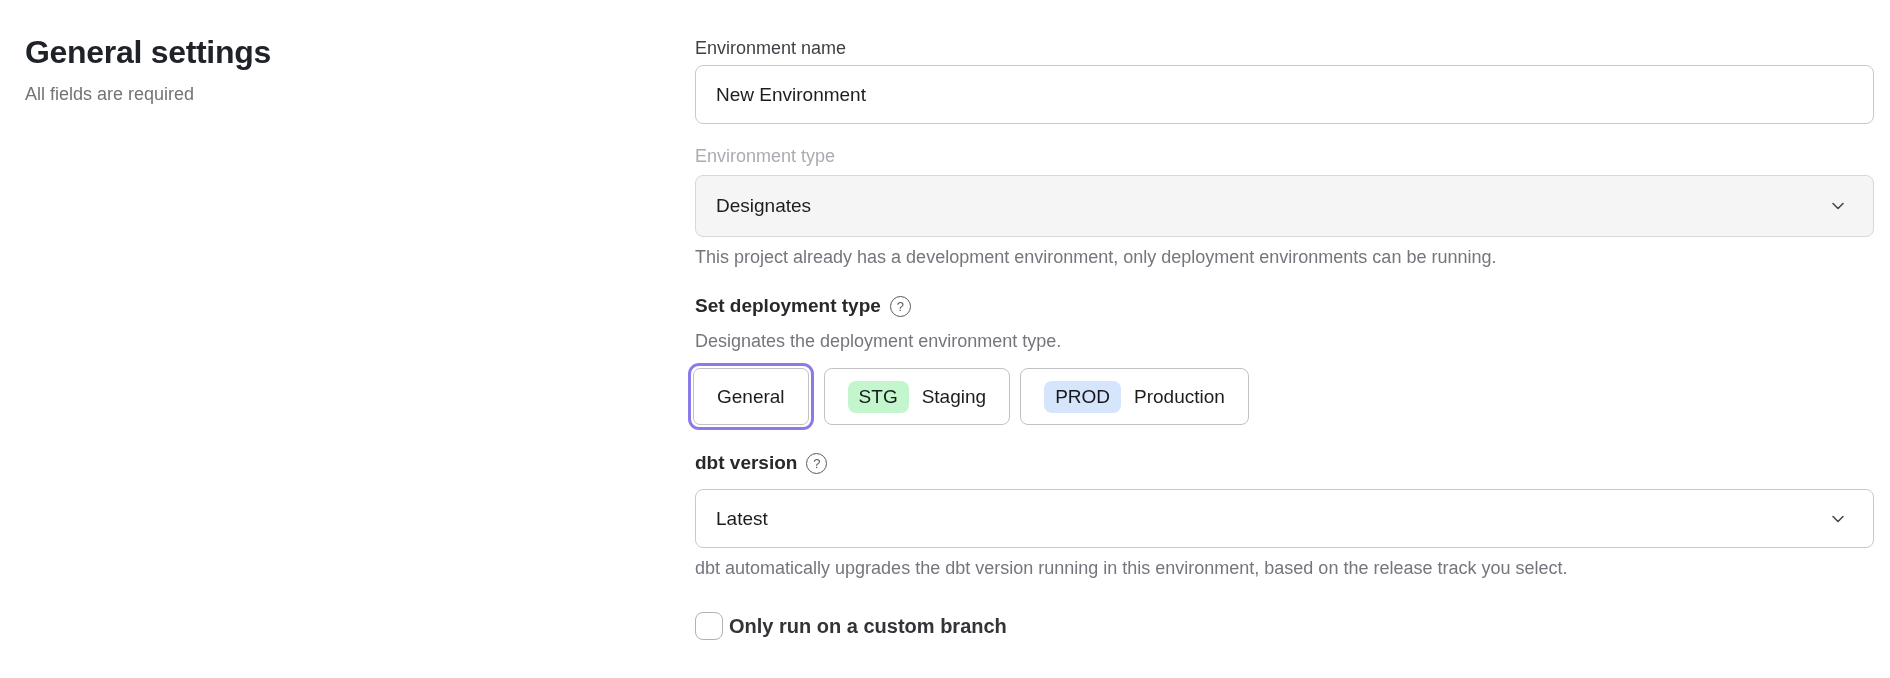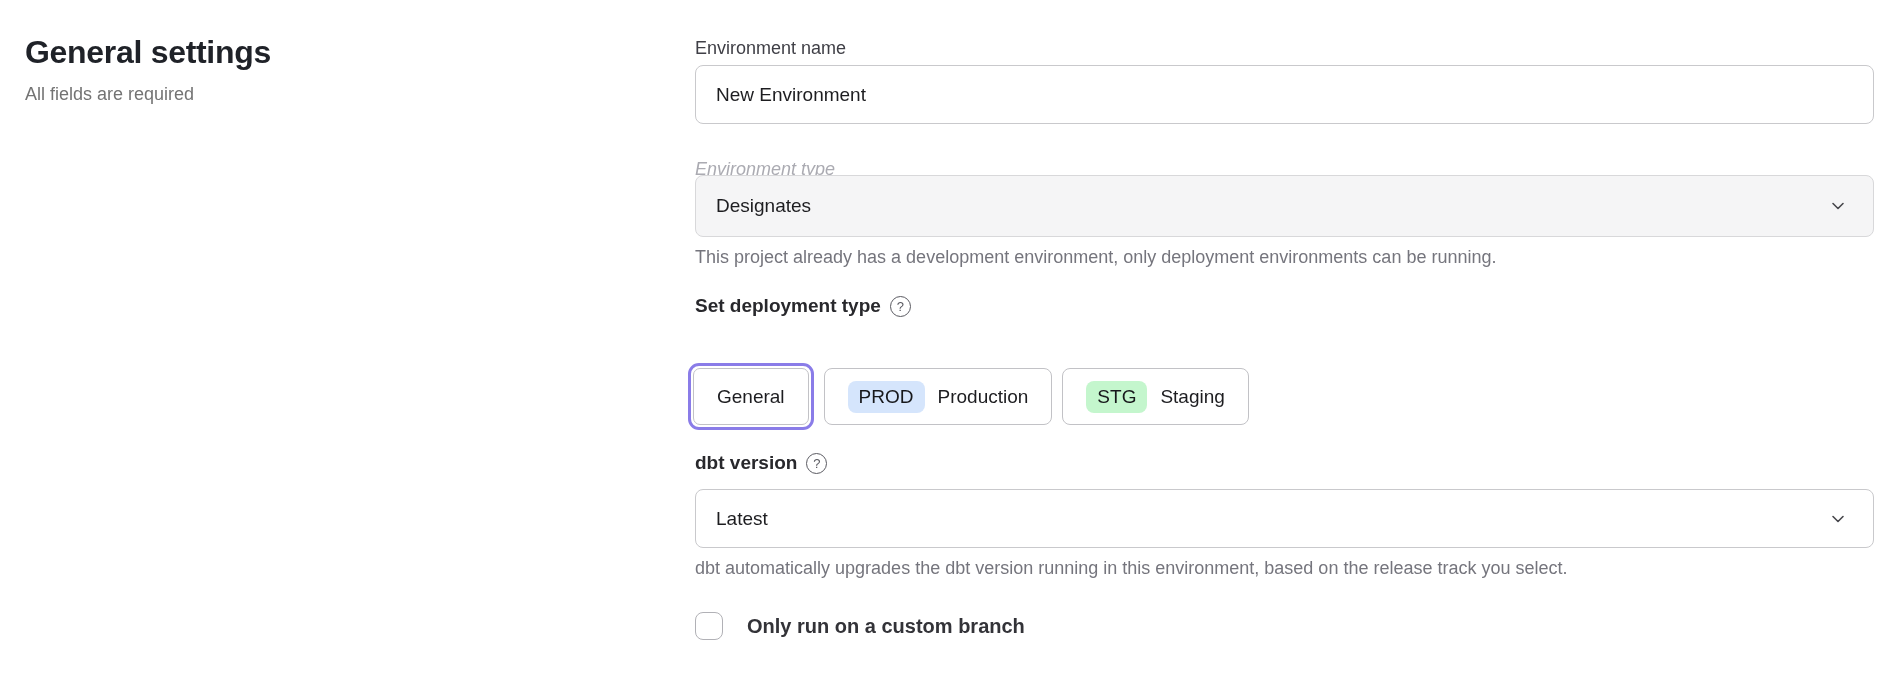--- a/index.html
+++ b/index.html
@@ -62,21 +62,21 @@
   }
   .selected-ring .type-button { border-radius: 7px; justify-content: flex-end; }
   .badge {
     display: inline-flex; align-items: center; justify-content: center;
     padding: 5px 11px; border-radius: 8px; font-size: 19px; color: #17181b;
   }
   .badge.stg  { background: #c4f6cd; }
   .badge.prod { background: #d5e5fc; }
 
   
-  .branch-row { position: absolute; left: 0; top: 612px; display: flex; align-items: center; gap: 24px; }
+  .branch-row { position: absolute; left: 0; top: 612px; display: flex; align-items: center; gap: 6px; }
   .checkbox {
     width: 28px; height: 28px; border: 1.6px solid #b1b1b6; border-radius: 8px;
     background: #fff; cursor: pointer; flex: 0 0 auto;
   }
   .branch-label { font-size: 20px; font-weight: 700; color: #333338; }
 </style>
 </head>
 <body>
 
 <div class="stage">
@@ -84,49 +84,50 @@
   <div class="left-col">
     <div class="page-title">General settings</div>
     <div class="page-subtitle">All fields are required</div>
   </div>
 
   <div class="right-col">
 
     <div class="field-label" style="top:38px;">Environment name</div>
     <input class="text-input" type="text" value="New Environment" style="">
 
-    <div class="field-label disabled" style="top:159px;font-style:italic;">Environment type</div>
+    <div class="field-label disabled" style="top:146px;">Environment type</div>
     <div class="select disabled" style="top:175px;">
       <span>Designates</span>
       <span class="chevron">
         <svg width="18" height="18" viewBox="0 0 18 18">
             <path d="M4 6.5l5 5 5-5" stroke="#47474c" stroke-width="1.6" fill="none" stroke-linecap="round" stroke-linejoin="round"></path>
           </svg>
       </span>
     </div>
     <div class="help-text" style="top:247px;">This project already has a development environment, only deployment environments can be running.</div>
 
     <div class="section-label" style="top:295px;">
       <span>Set deployment type</span>
       <span class="help-icon">?</span>
     </div>
+    <div class="help-text" style="top:331px;">Designates the deployment environment type.</div>
 
     <div class="deploy-buttons">
       <div class="selected-ring">
         <button class="type-button">
           <span>General</span>
         </button>
       </div>
       <button class="type-button">
+        <span class="badge stg">STG</span>
+        <span>Staging</span>
+      </button>
+      <button class="type-button">
         <span class="badge prod">PROD</span>
         <span>Production</span>
-      </button>
-      <button class="type-button">
-        <span class="badge stg">STG</span>
-        <span>Staging</span>
       </button>
     </div>
 
     <div class="section-label" style="top:452px;">
       <span>dbt version</span>
       <span class="help-icon">?</span>
     </div>
     <div class="select enabled" style="top:489px;">
       <span>Latest</span>
       <span class="chevron">

